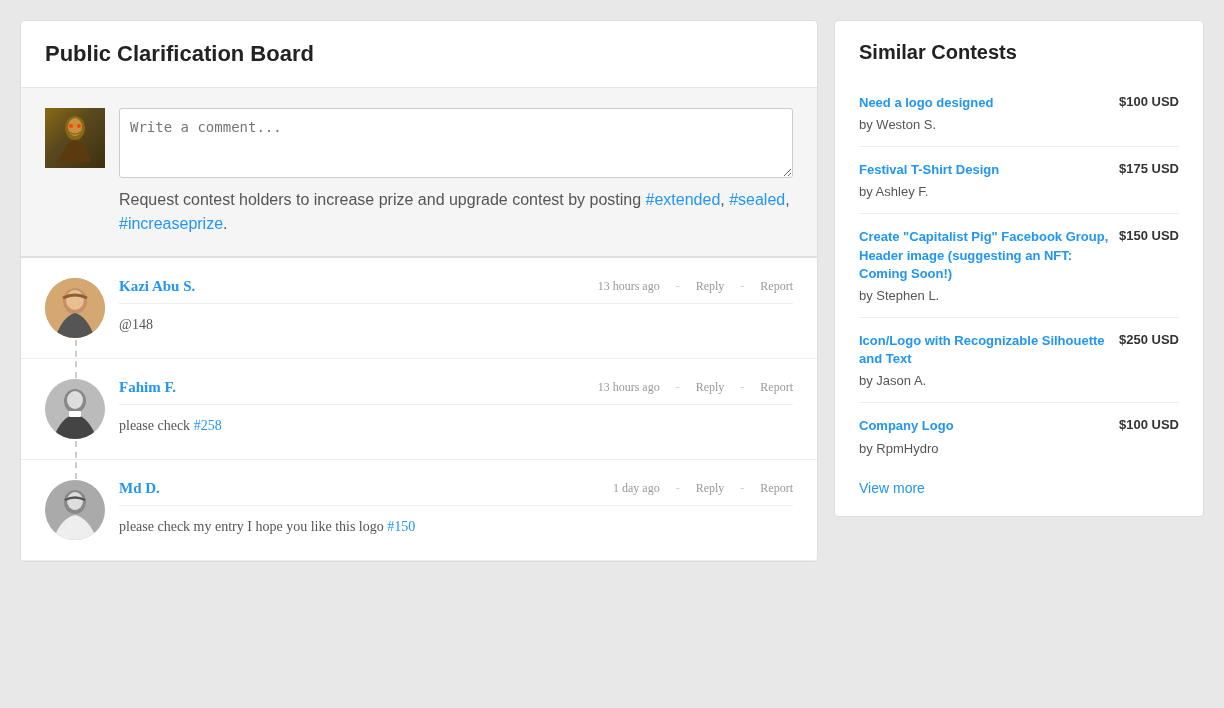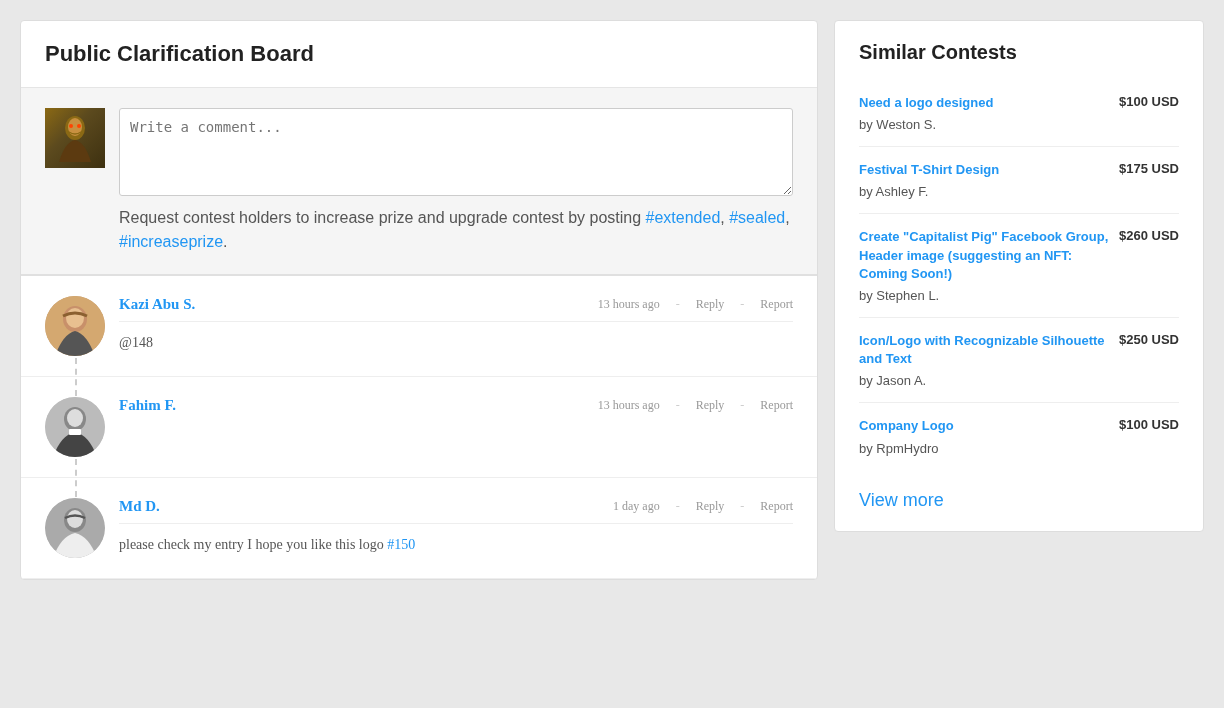--- a/index.html
+++ b/index.html
@@ -52,21 +52,21 @@
       font-size: 24px;
     }
     .comment-input-wrapper {
       flex: 1;
       display: flex;
       flex-direction: column;
       gap: 10px;
     }
     .comment-textarea {
       width: 100%;
-      height: 88px;
+      height: 70px;
       border: 1px solid #ccc;
       border-radius: 3px;
       padding: 10px;
       font-size: 14px;
       color: #999;
       resize: vertical;
       background: #fff;
     }
     .comment-note {
       font-size: 16px;
@@ -198,24 +198,24 @@
     }
     .contest-price {
       font-weight: bold;
       color: #333;
       font-size: 13px;
       white-space: nowrap;
       margin-left: 10px;
     }
     .view-more-link {
       display: block;
-      margin-top: 20px;
+      margin-top: 10px;
       color: #2196F3;
       text-decoration: none;
-      font-size: 18px;
+      font-size: 14px;
     }
     .completed-contests {
       background: #fff;
       border: 1px solid #ddd;
       border-radius: 4px;
       padding: 20px 24px;
     }
     .completed-contests h2 {
       font-size: 20px;
       font-weight: bold;
@@ -300,20 +300,23 @@
           <div class="comment-meta">
             <a class="comment-author" href="#">Fahim F.</a>
             <div class="comment-actions">
               <span class="comment-time">13 hours ago</span>
               <span class="separator"> - </span>
               <a href="#">Reply</a>
               <span class="separator"> - </span>
               <a href="#">Report</a>
             </div>
           </div>
+          <div class="comment-text">
+            please check <a href="#">#258</a>
+          </div>
         </div>
       </div>
 
       <div class="comment-item">
         <div class="comment-avatar">
           <svg width="60" height="60" viewBox="0 0 60 60">
             <circle cx="30" cy="30" r="30" fill="#aaa"></circle>
             <ellipse cx="30" cy="22" rx="11" ry="12" fill="#888"></ellipse>
             <ellipse cx="30" cy="21" rx="8" ry="9" fill="#ddd"></ellipse>
             <path d="M8 60 Q16 38 30 35 Q44 38 52 60Z" fill="#eee"></path>
@@ -364,21 +367,21 @@
           <span class="contest-price">$175 USD</span>
         </div>
       </div>
 
       <div class="contest-item">
         <div class="contest-item-inner">
           <div class="contest-info">
             <a class="contest-title" href="#">Create "Capitalist Pig" Facebook Group, Header image (suggesting an NFT: Coming Soon!)</a>
             <span class="contest-by">by Stephen L.</span>
           </div>
-          <span class="contest-price">$260 USD</span>
+          <span class="contest-price">$150 USD</span>
         </div>
       </div>
 
       <div class="contest-item">
         <div class="contest-item-inner">
           <div class="contest-info">
             <a class="contest-title" href="#">Icon/Logo with Recognizable Silhouette and Text</a>
             <span class="contest-by">by Jason A.</span>
           </div>
           <span class="contest-price">$250 USD</span>

